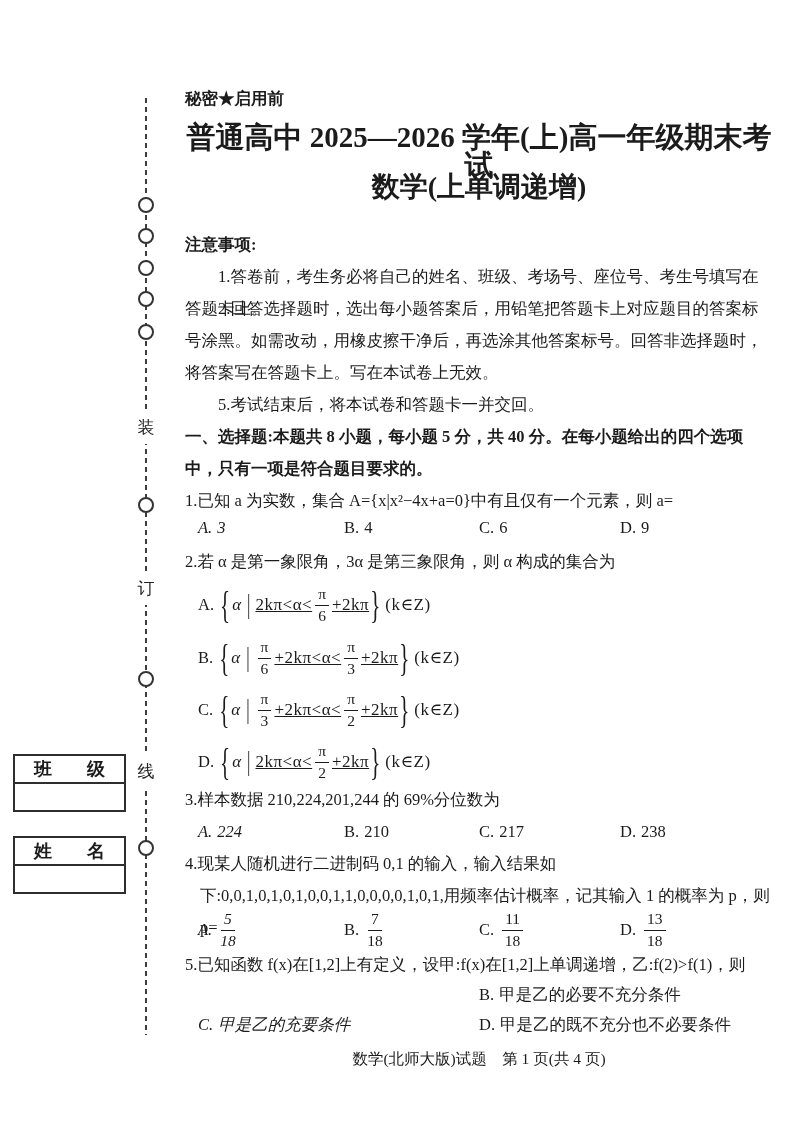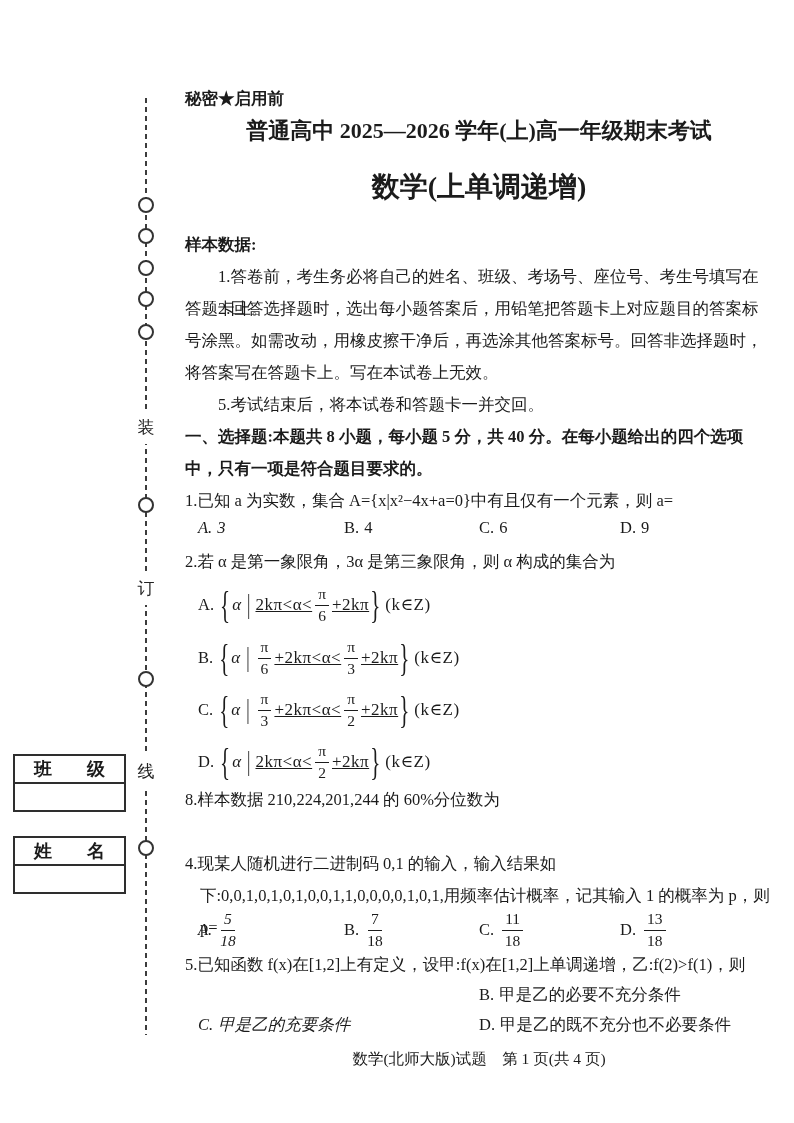--- a/index.html
+++ b/index.html
@@ -95,24 +95,24 @@
   </div>
   <div class="info-box" style="top:836px">
     <div class="lbl">
       <span>姓</span>
       <span>名</span>
     </div>
     <div class="blank"></div>
   </div>
 
   <div class="abs content bold" style="top:88px">秘密★启用前</div>
-  <div class="abs content center bold" style="top:117px; font-size:22px; line-height:28px">普通高中 2025—2026 学年(上)高一年级期末考试</div>
+  <div class="abs content center bold" style="top:123px; font-size:29px; line-height:28px">普通高中 2025—2026 学年(上)高一年级期末考试</div>
   <div class="abs content center bold" style="top:170px; font-size:28px; line-height:34px">数学(上单调递增)</div>
 
-  <div class="abs content bold" style="top:234px">样本数据:</div>
+  <div class="abs content bold" style="top:234px">注意事项:</div>
   <div class="abs content para32" style="top:261px">1.答卷前，考生务必将自己的姓名、班级、考场号、座位号、考生号填写在答题卡上。</div>
   <div class="abs content para32" style="top:293px">2.回答选择题时，选出每小题答案后，用铅笔把答题卡上对应题目的答案标号涂黑。如需改动，用橡皮擦干净后，再选涂其他答案标号。回答非选择题时，将答案写在答题卡上。写在本试卷上无效。</div>
   <div class="abs content para32" style="top:389px">5.考试结束后，将本试卷和答题卡一并交回。</div>
 
   <div class="abs content sechead" style="top:421px">一、选择题:本题共 8 小题，每小题 5 分，共 40 分。在每小题给出的四个选项中，只有一项是符合题目要求的。</div>
 
   <div class="abs content" style="top:490px">1.已知 a 为实数，集合 A={x|x²−4x+a=0}中有且仅有一个元素，则 a=</div>
   <div class="abs content optrow" style="top:517px">
     <span class="opt c1"><span class="olabel">A.</span><span>3</span></span>
     <span class="opt c2"><span class="olabel">B.</span><span>4</span></span>
@@ -187,21 +187,27 @@
         <span class="frac">
           <span class="fnum">π</span>
           <span class="fden">2</span>
         </span>
         <span class="txt">+2kπ</span>
         <span class="brace">}</span>
         <span class="tail">(k∈Z)</span>
       </span>
   </div>
 
-  <div class="abs content" style="top:789px">8.样本数据 210,224,201,244 的 60%分位数为</div>
+  <div class="abs content" style="top:789px">3.样本数据 210,224,201,244 的 69%分位数为</div>
+  <div class="abs content optrow" style="top:821px">
+    <span class="opt c1"><span class="olabel">A.</span><span>224</span></span>
+    <span class="opt c2"><span class="olabel">B.</span><span>210</span></span>
+    <span class="opt c3"><span class="olabel">C.</span><span>217</span></span>
+    <span class="opt c4"><span class="olabel">D.</span><span>238</span></span>
+  </div>
 
   <div class="abs content hang" style="top:848px">4.现某人随机进行二进制码 0,1 的输入，输入结果如下:0,0,1,0,1,0,1,0,0,1,1,0,0,0,0,1,0,1,用频率估计概率，记其输入 1 的概率为 p，则 p=</div>
   <div class="abs content" style="top:906px; height:48px">
     <span class="opt c1 fracopt" style="top:0; height:48px">
         <span class="olabel">A.</span>
         <span class="mexpr">
           <span class="frac">
             <span class="fnum">5</span>
             <span class="fden">18</span>
           </span>

